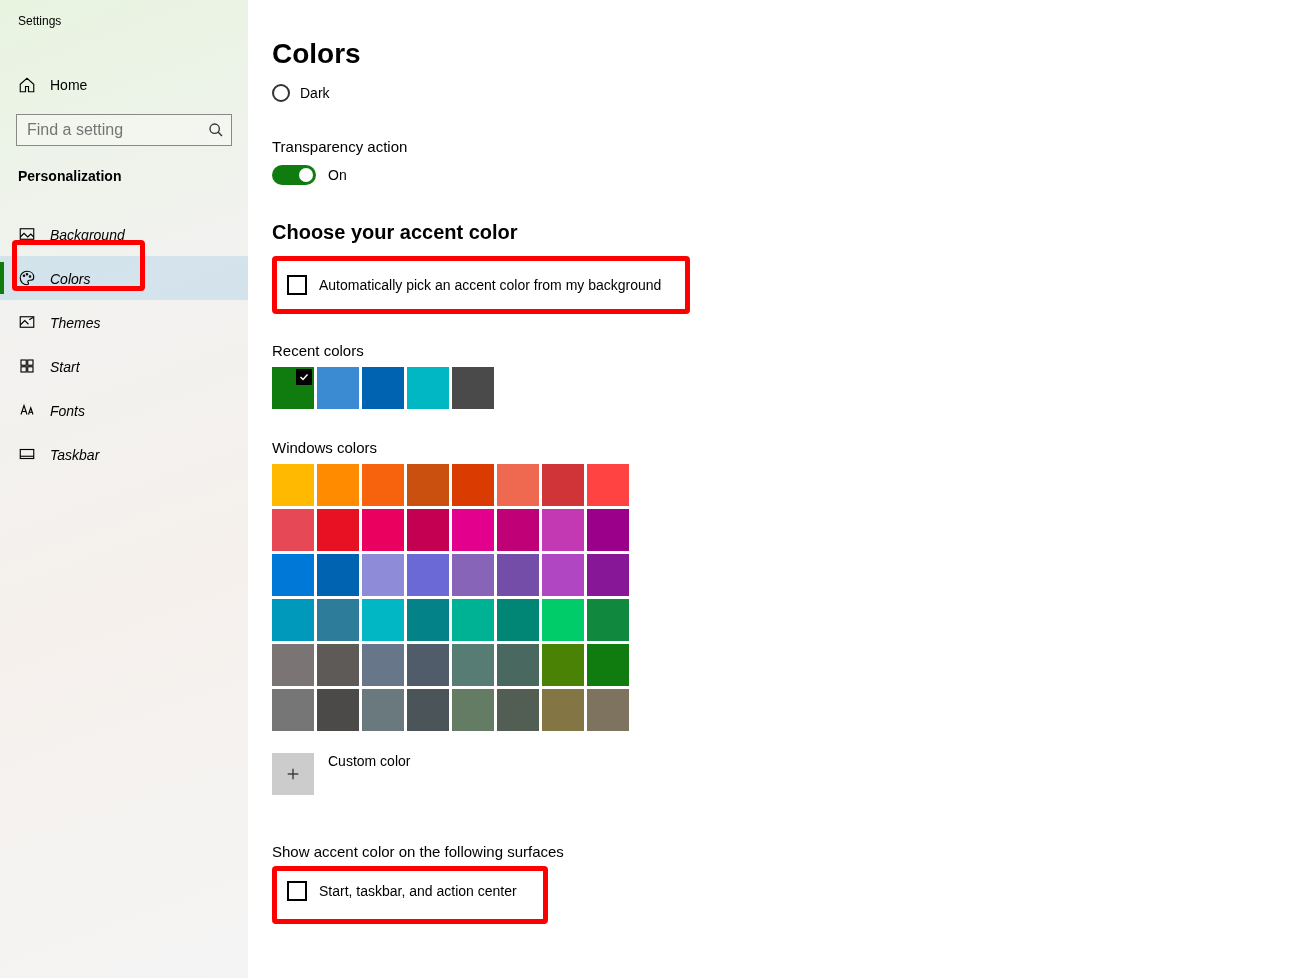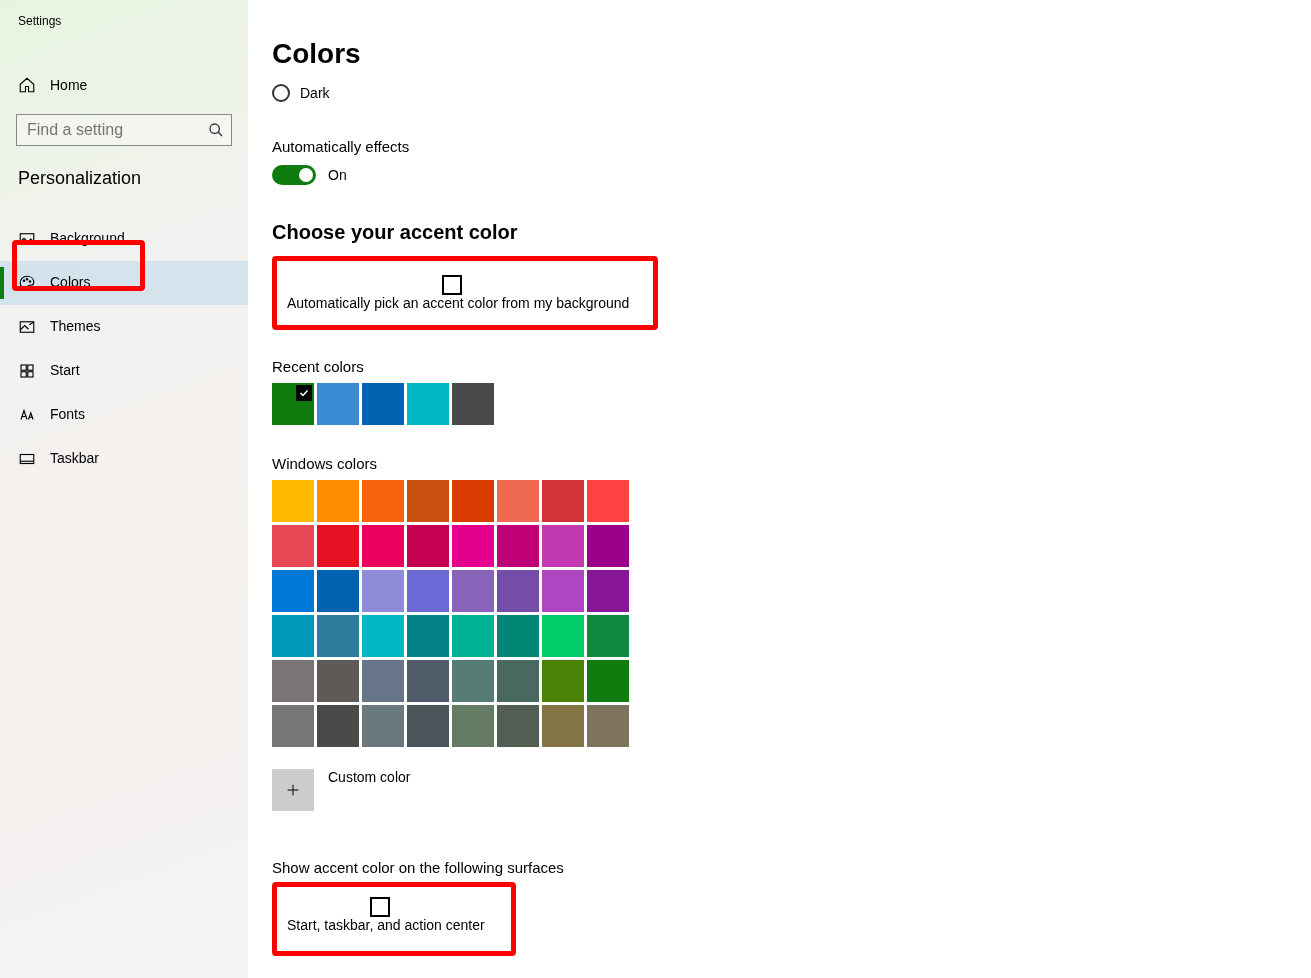--- a/index.html
+++ b/index.html
@@ -48,30 +48,31 @@
     }
     .search-container { position: relative; }
     .search-ico {
       position: absolute;
       right: 8px;
       top: 8px;
       stroke: #333;
     }
     .section-header {
       padding: 22px 18px 8px 18px;
-      font-size: 18px;
-      font-weight: 400;
+      font-size: 14px;
+      font-weight: 700;
     }
     .nav-list { margin-top: 20px; }
     .nav-item {
       display: flex;
-      align-items: flex-start;
+      align-items: flex-end;
       padding: 13px 18px;
       cursor: pointer;
       position: relative;
+      font-style: italic;
     }
     .nav-item .ico { width: 18px; height: 18px; margin-right: 14px; flex-shrink:0; }
     .nav-item.active {
       background: rgba(0,120,215,0.12);
     }
     .nav-item.active::before {
       content: "";
       position: absolute;
       left: 0; top: 6px; bottom: 6px;
       width: 4px;
@@ -139,21 +140,20 @@
     .subheading {
       font-size: 20px;
       font-weight: 600;
       margin-top: 36px;
       margin-bottom: 8px;
     }
     .check-row {
       display: flex;
       align-items: center;
       padding: 10px 0;
-      flex-direction: column;
     }
     .checkbox {
       width: 20px; height: 20px;
       border: 2px solid #000;
       margin-right: 12px;
       display: flex;
       align-items: center;
       justify-content: center;
       cursor: pointer;
       flex-shrink:0;
@@ -291,21 +291,21 @@
 </div>
 
 <div class="main">
   <div class="page-title">Colors</div>
 
   <div class="radio-row">
     <span class="circle"></span>
     <span>Dark</span>
   </div>
 
-  <div class="section-label">Automatically effects</div>
+  <div class="section-label">Transparency action</div>
   <div class="toggle-row">
     <div class="toggle">
         <div class="knob"></div>
       </div>
     <span>On</span>
   </div>
 
   <div class="subheading">Choose your accent color</div>
 
   <div class="red-highlight accent-highlight">

